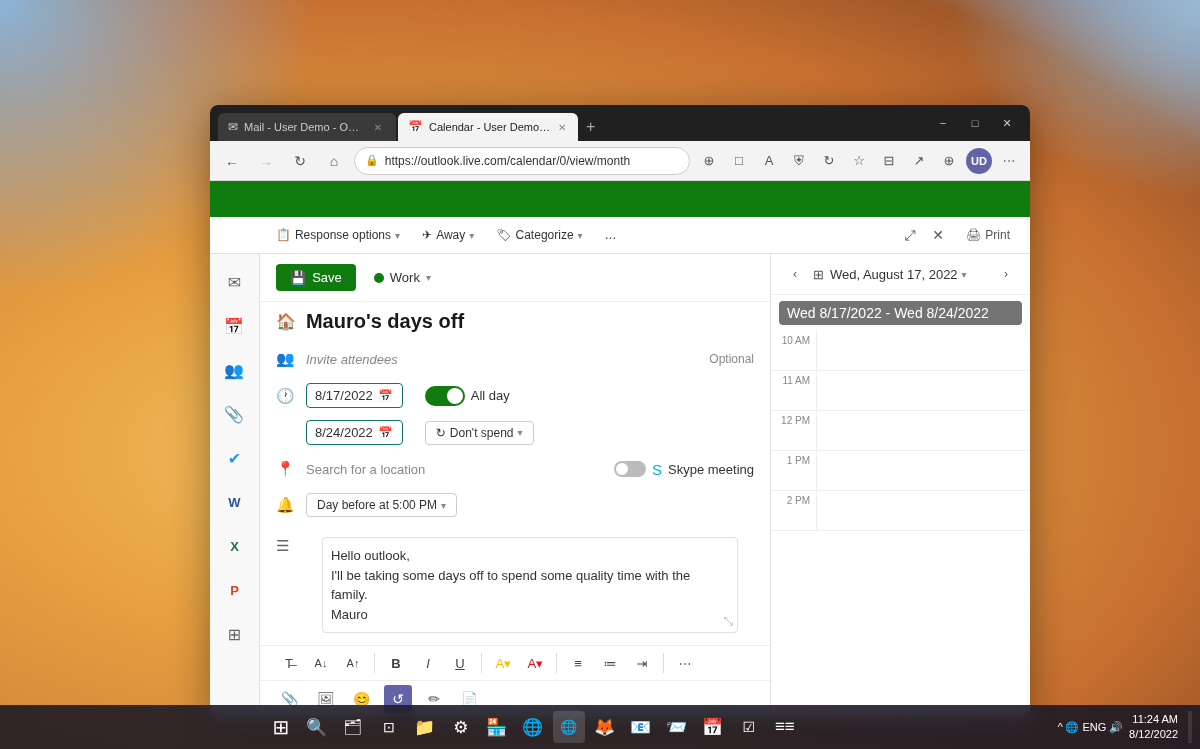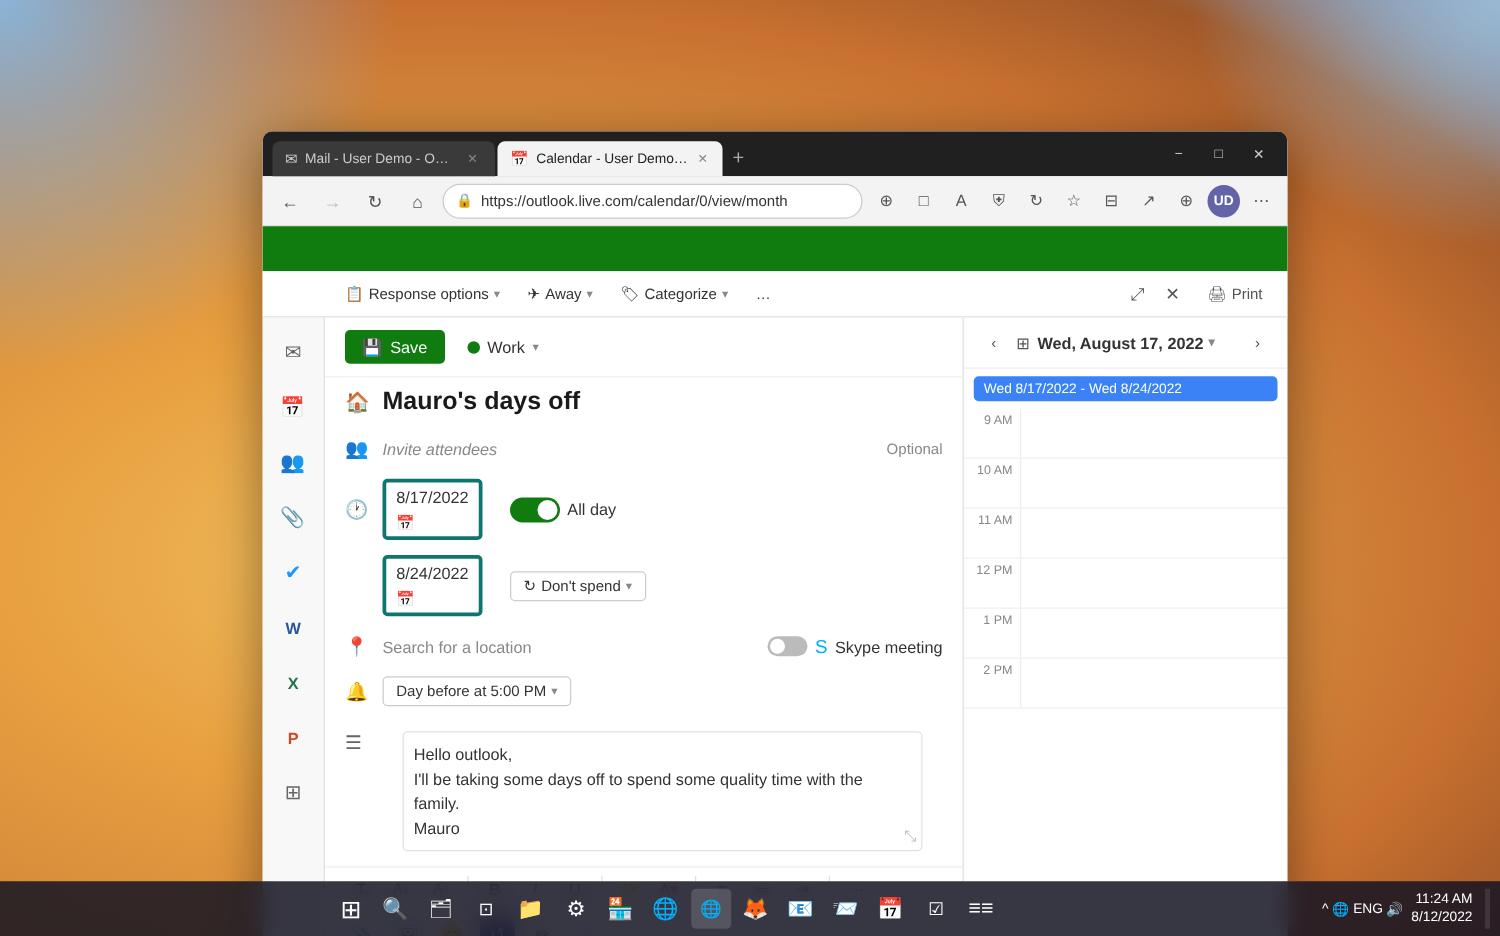--- a/index.html
+++ b/index.html
@@ -319,29 +319,28 @@
       gap: 10px;
       min-height: 36px;
     }
     .form-row-icon { font-size: 15px; color: #666; width: 20px; flex-shrink: 0; }
     .attendees-input {
       flex: 1; font-size: 13px; color: #555;
     }
     .optional-label { font-size: 12px; color: #888; margin-left: auto; }
 
     .date-input-wrap {
-      display: flex; align-items: flex-start;
-      border: 3px solid #0f766e;
+      display: flex; align-items: flex-end;
+      border: 1px solid #0f766e;
       border-radius: 4px;
       padding: 4px 8px;
       gap: 6px;
       font-size: 13px;
       color: #333;
       background: white;
-      flex-direction: column;
     }
     .allday-toggle {
       display: flex; align-items: center; gap: 6px;
       font-size: 13px; color: #333;
     }
     .toggle-switch {
       width: 40px; height: 20px;
       background: #107c10;
       border-radius: 10px;
       position: relative;
@@ -459,35 +458,35 @@
       gap: 6px;
       border-bottom: 1px solid #eee;
     }
     .cal-nav-btn {
       width: 24px; height: 24px;
       display: flex; align-items: center; justify-content: center;
       border-radius: 50%; cursor: pointer; color: #555; font-size: 12px;
     }
     .cal-title {
       flex: 1;
-      font-size: 13px; font-weight: 700; color: #333;
+      font-size: 13px; font-weight: 400; color: #333;
       cursor: pointer;
       display: flex; align-items: center; gap: 4px;
     }
     .cal-grid-icon {
       font-size: 13px; color: #555; cursor: pointer;
     }
 
     .cal-event-bar {
-      background: #3b82f6;
+      background: #737373;
       color: white;
       margin: 6px 8px;
       border-radius: 4px;
       padding: 4px 8px;
-      font-size: 11px;
+      font-size: 14px;
       font-weight: 500;
     }
 
     .cal-time-grid {
       flex: 1;
       overflow-y: auto;
       position: relative;
     }
     .cal-time-row {
       display: flex;
@@ -756,24 +755,20 @@
             <span style="font-size:10px;color:#888;">▾</span>
           </div>
           <div class="cal-nav-btn">›</div>
         </div>
 
         <div class="cal-event-bar">
           <span>Wed 8/17/2022 - Wed 8/24/2022</span>
         </div>
 
         <div class="cal-time-grid">
-          <div class="cal-time-row">
-            <div class="cal-time-label">9 AM</div>
-            <div class="cal-time-slot"></div>
-          </div>
           <div class="cal-time-row">
             <div class="cal-time-label">10 AM</div>
             <div class="cal-time-slot"></div>
           </div>
           <div class="cal-time-row">
             <div class="cal-time-label">11 AM</div>
             <div class="cal-time-slot"></div>
           </div>
           <div class="cal-time-row">
             <div class="cal-time-label">12 PM</div>

